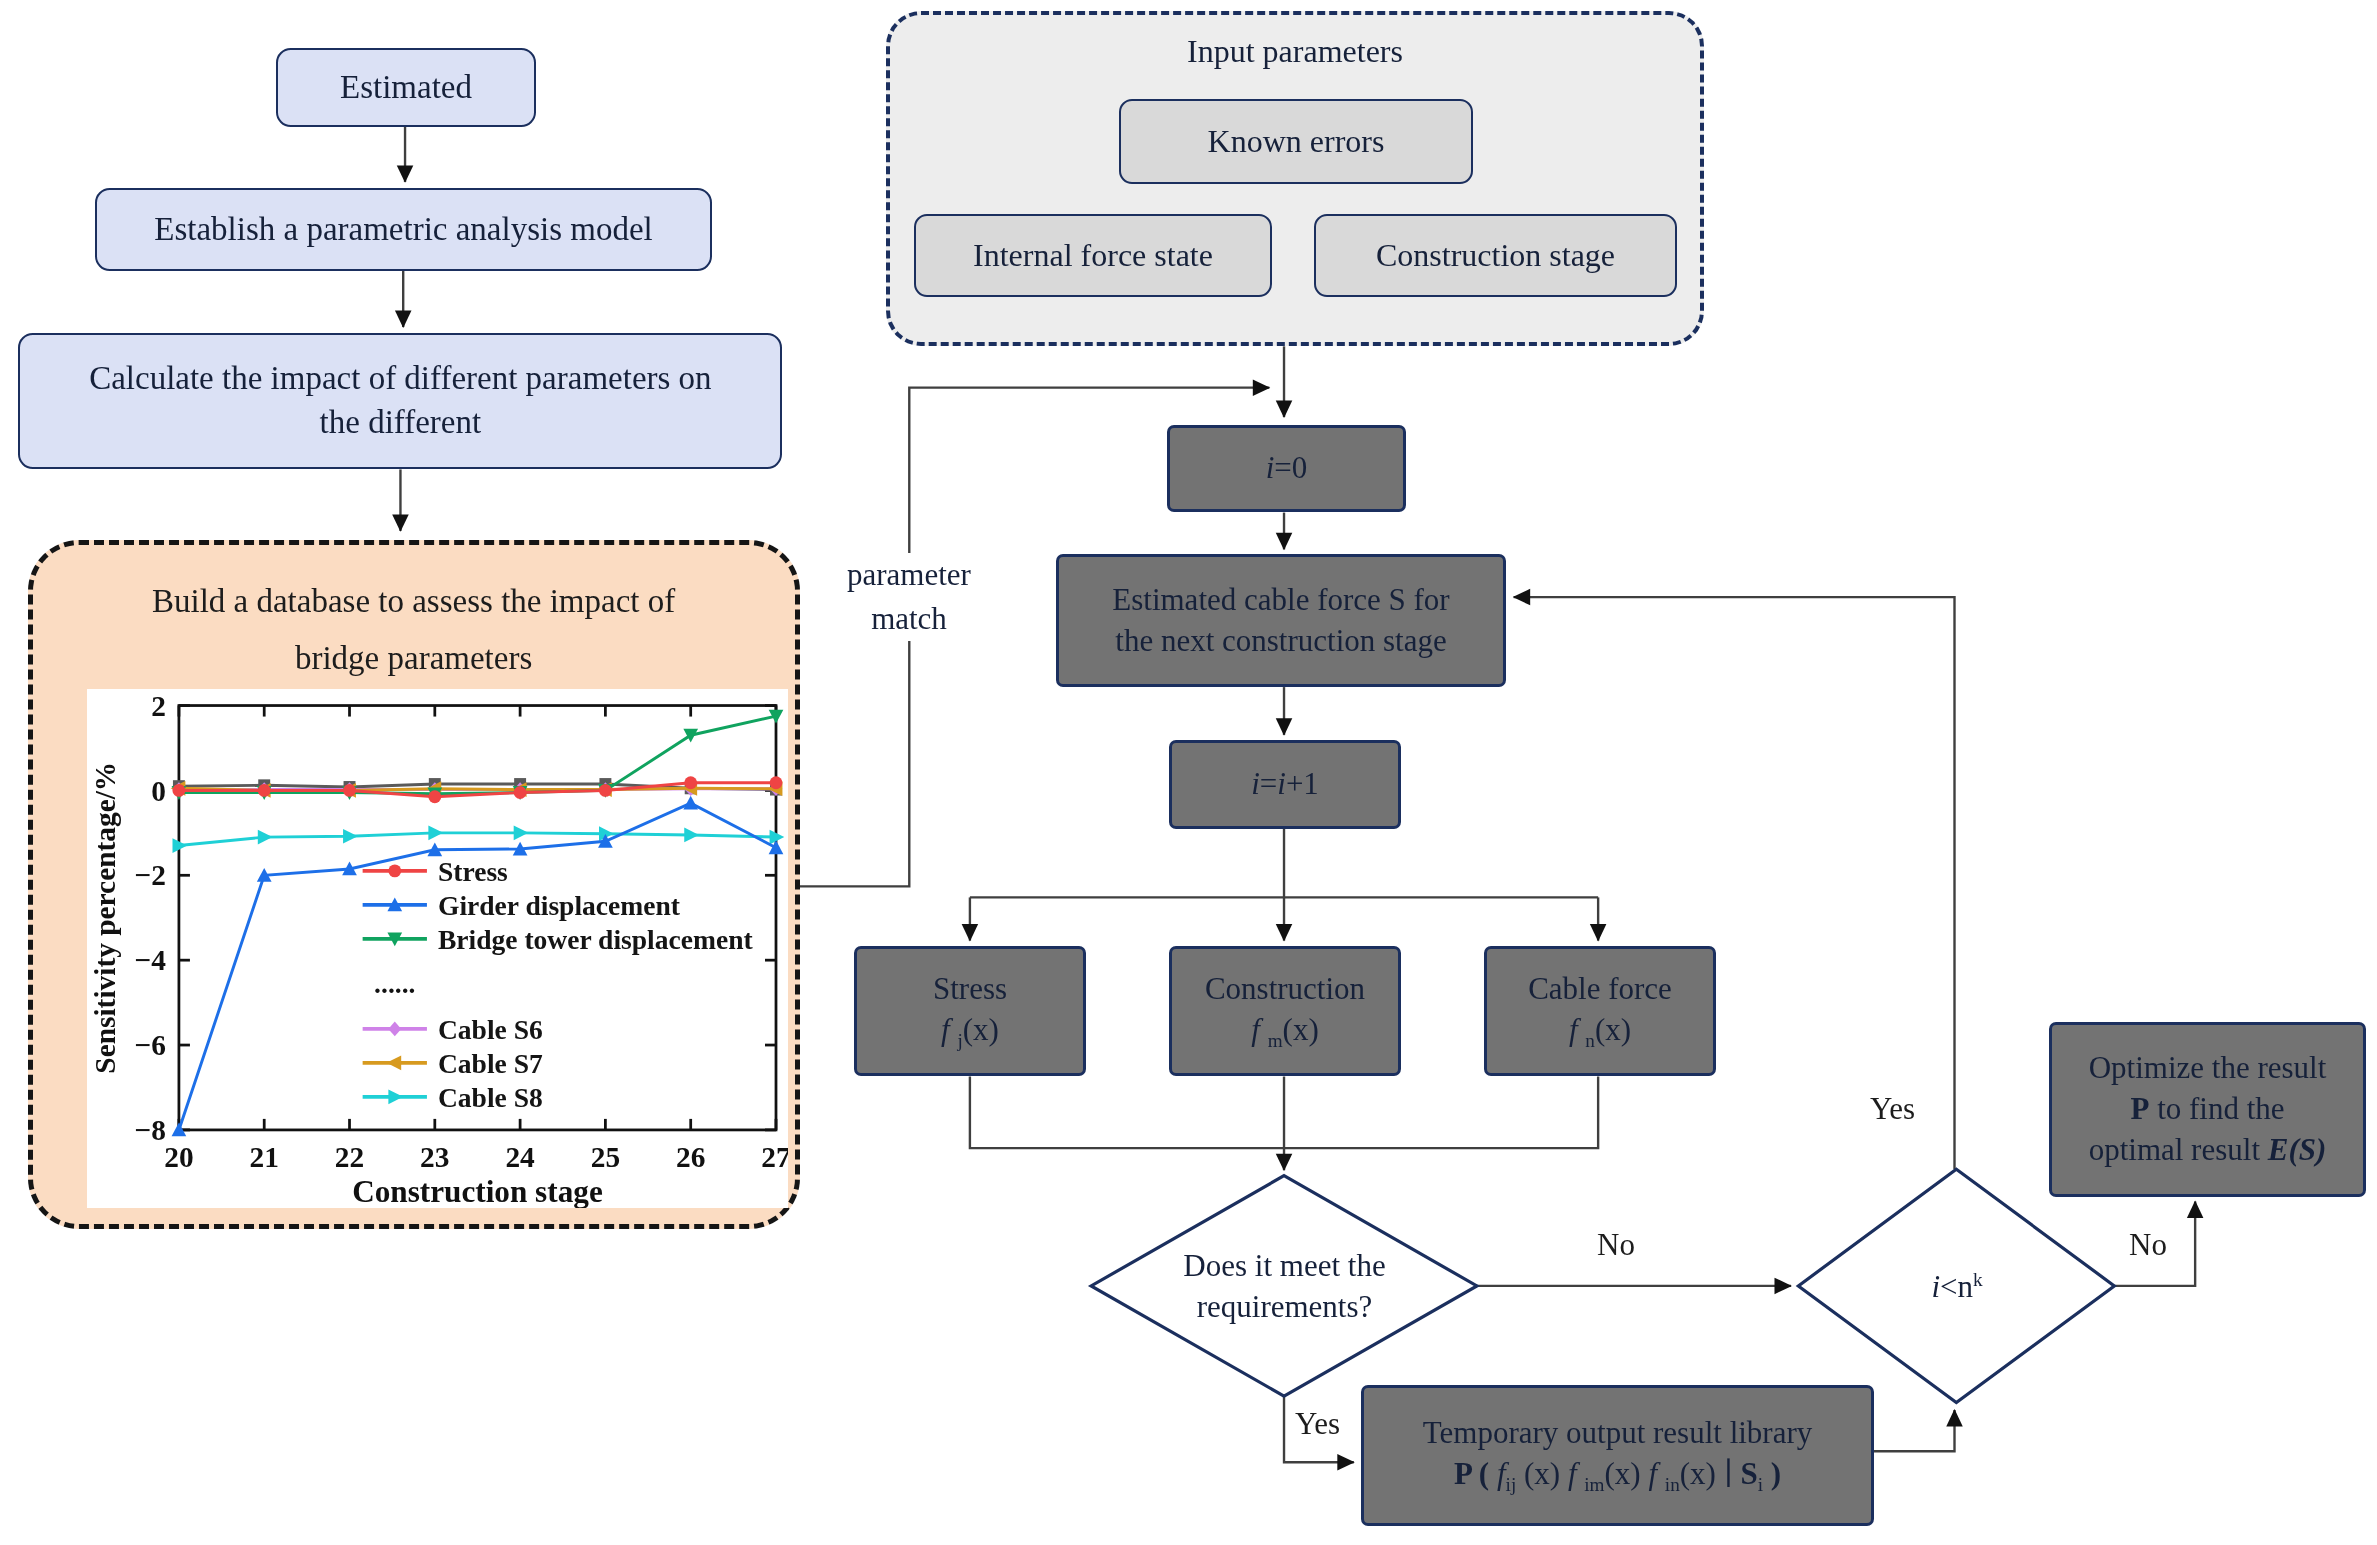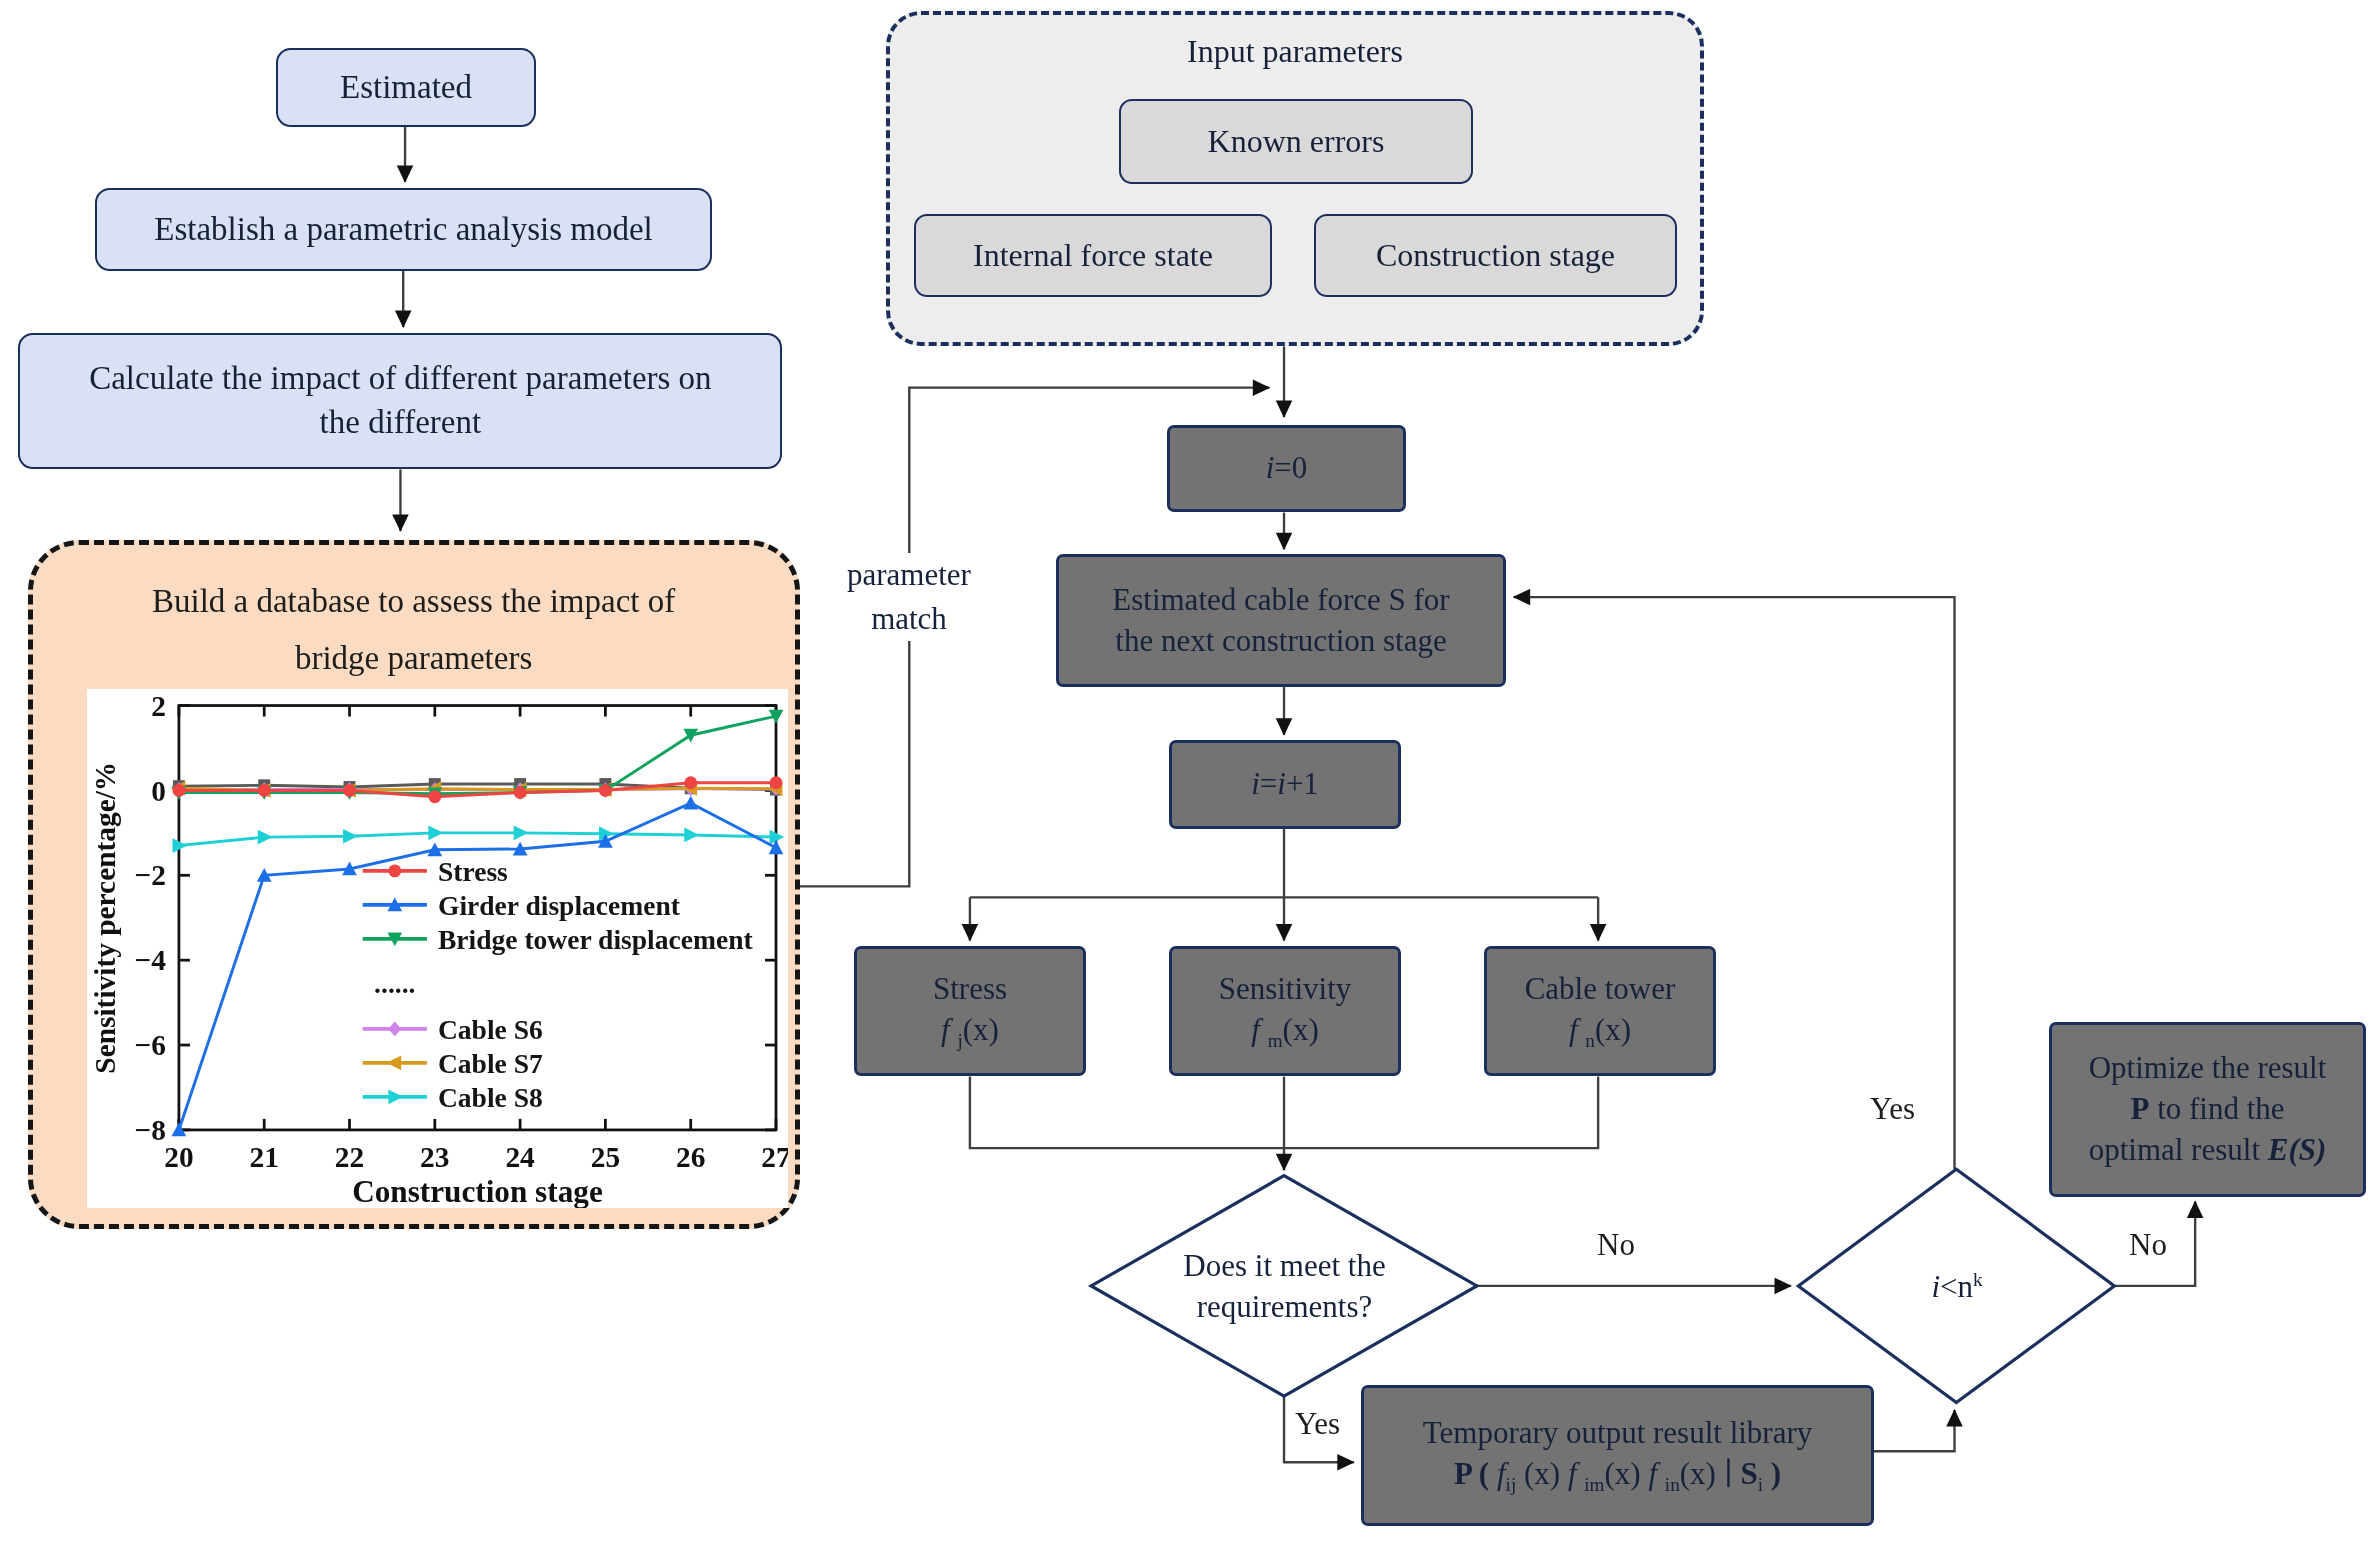--- a/index.html
+++ b/index.html
@@ -244,25 +244,25 @@
 
   <div class="node whitebox" style="left:1169px;top:740px;width:232px;height:89px;">
     <span><i>i</i>=<i>i</i>+1</span>
   </div>
 
   <div class="node whitebox" style="left:854px;top:946px;width:232px;height:130px;">
     <span>Stress</span>
     <span><i>f</i> <sub>j</sub>(x)</span>
   </div>
   <div class="node whitebox" style="left:1169px;top:946px;width:232px;height:130px;">
-    <span>Sensitivity</span>
+    <span>Construction</span>
     <span><i>f</i> <sub>m</sub>(x)</span>
   </div>
   <div class="node whitebox" style="left:1484px;top:946px;width:232px;height:130px;">
-    <span>Cable tower</span>
+    <span>Cable force</span>
     <span><i>f</i> <sub>n</sub>(x)</span>
   </div>
 
   <div class="dlabel" style="left:1119px;top:1225px;width:331px;height:123px;">
     <span>Does it meet the</span>
     <span>requirements?</span>
   </div>
   <div class="dlabel" style="left:1879px;top:1255px;width:156px;height:64px;">
     <span><i>i</i>&lt;n<sup>k</sup></span>
   </div>

